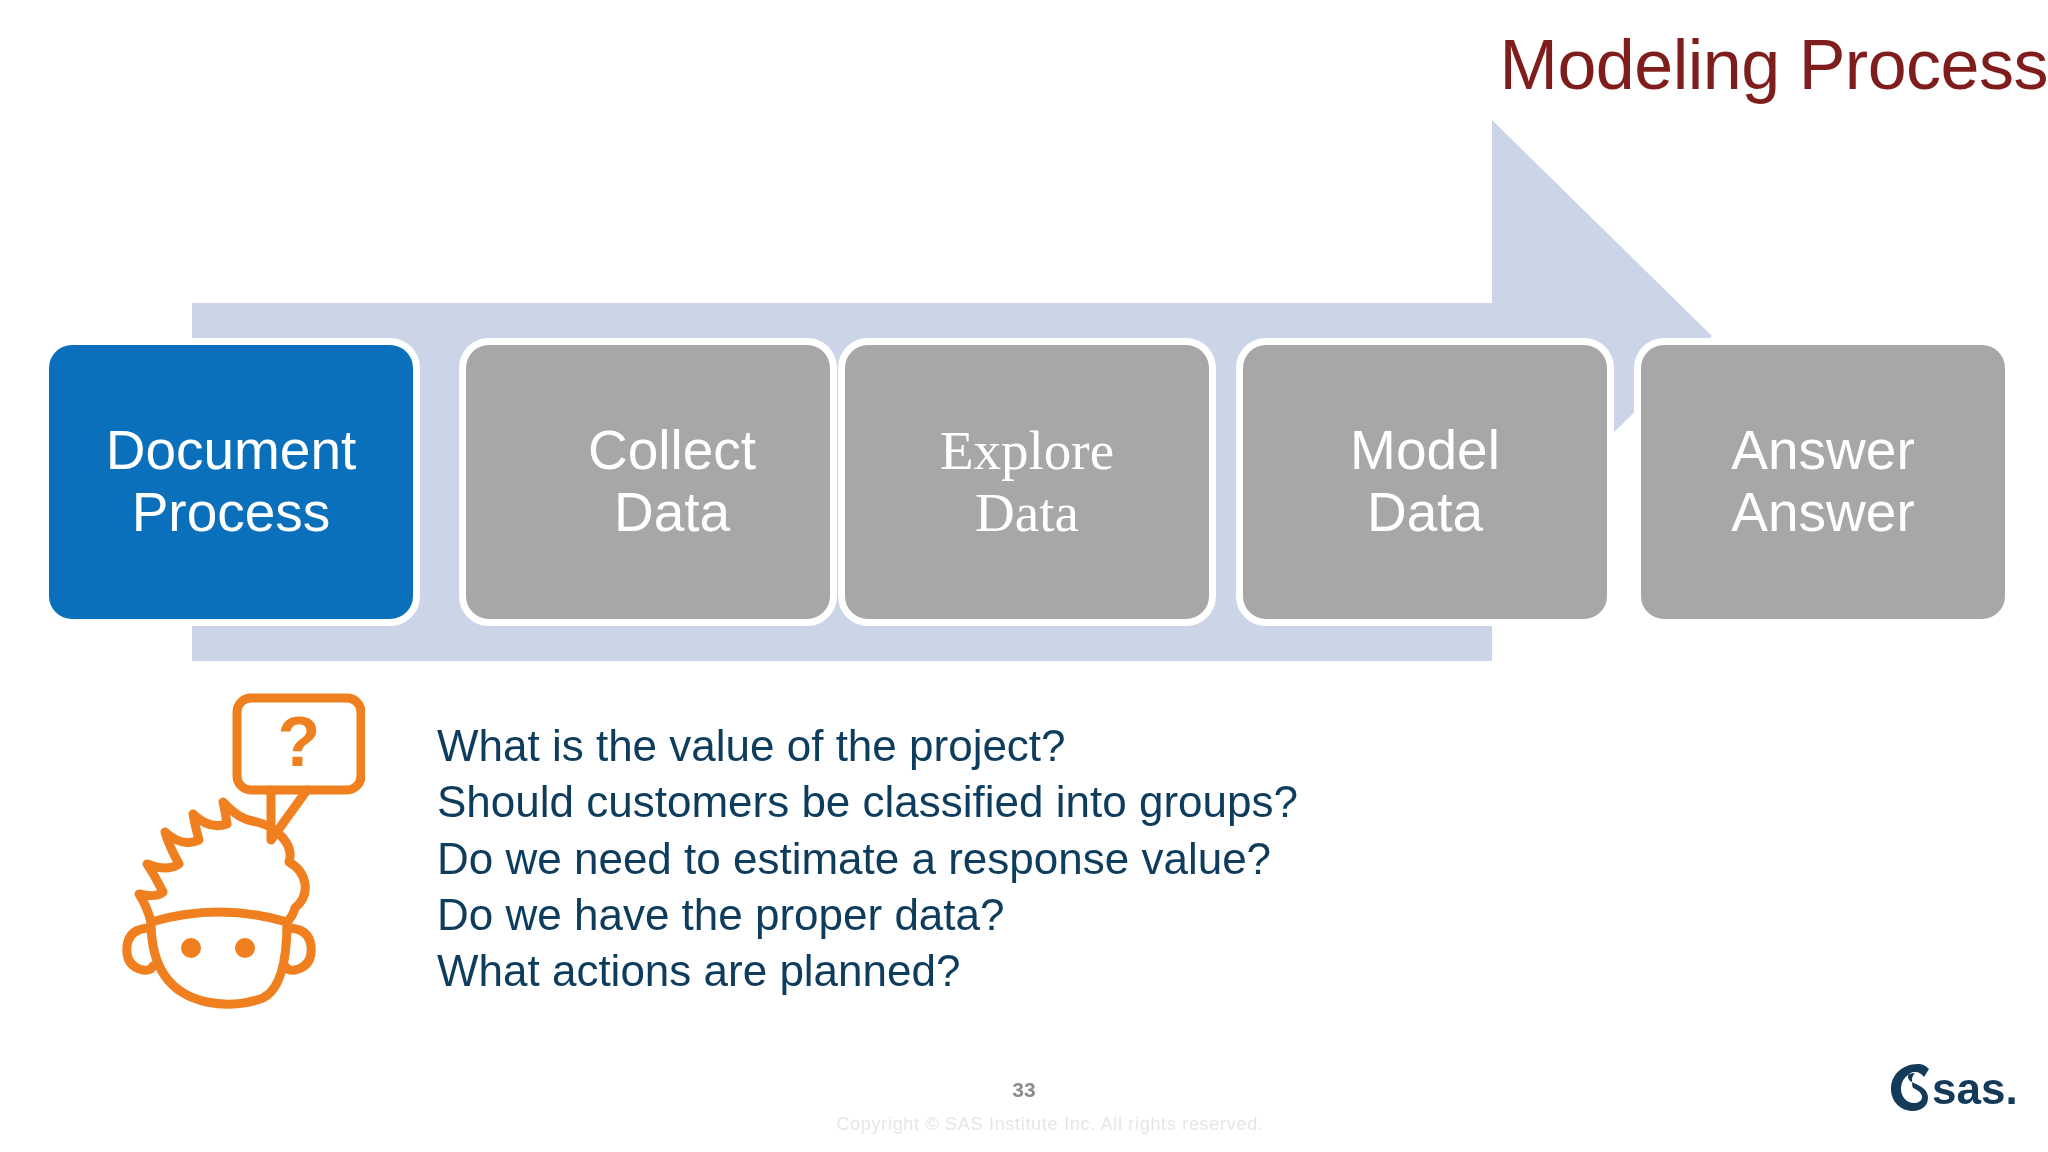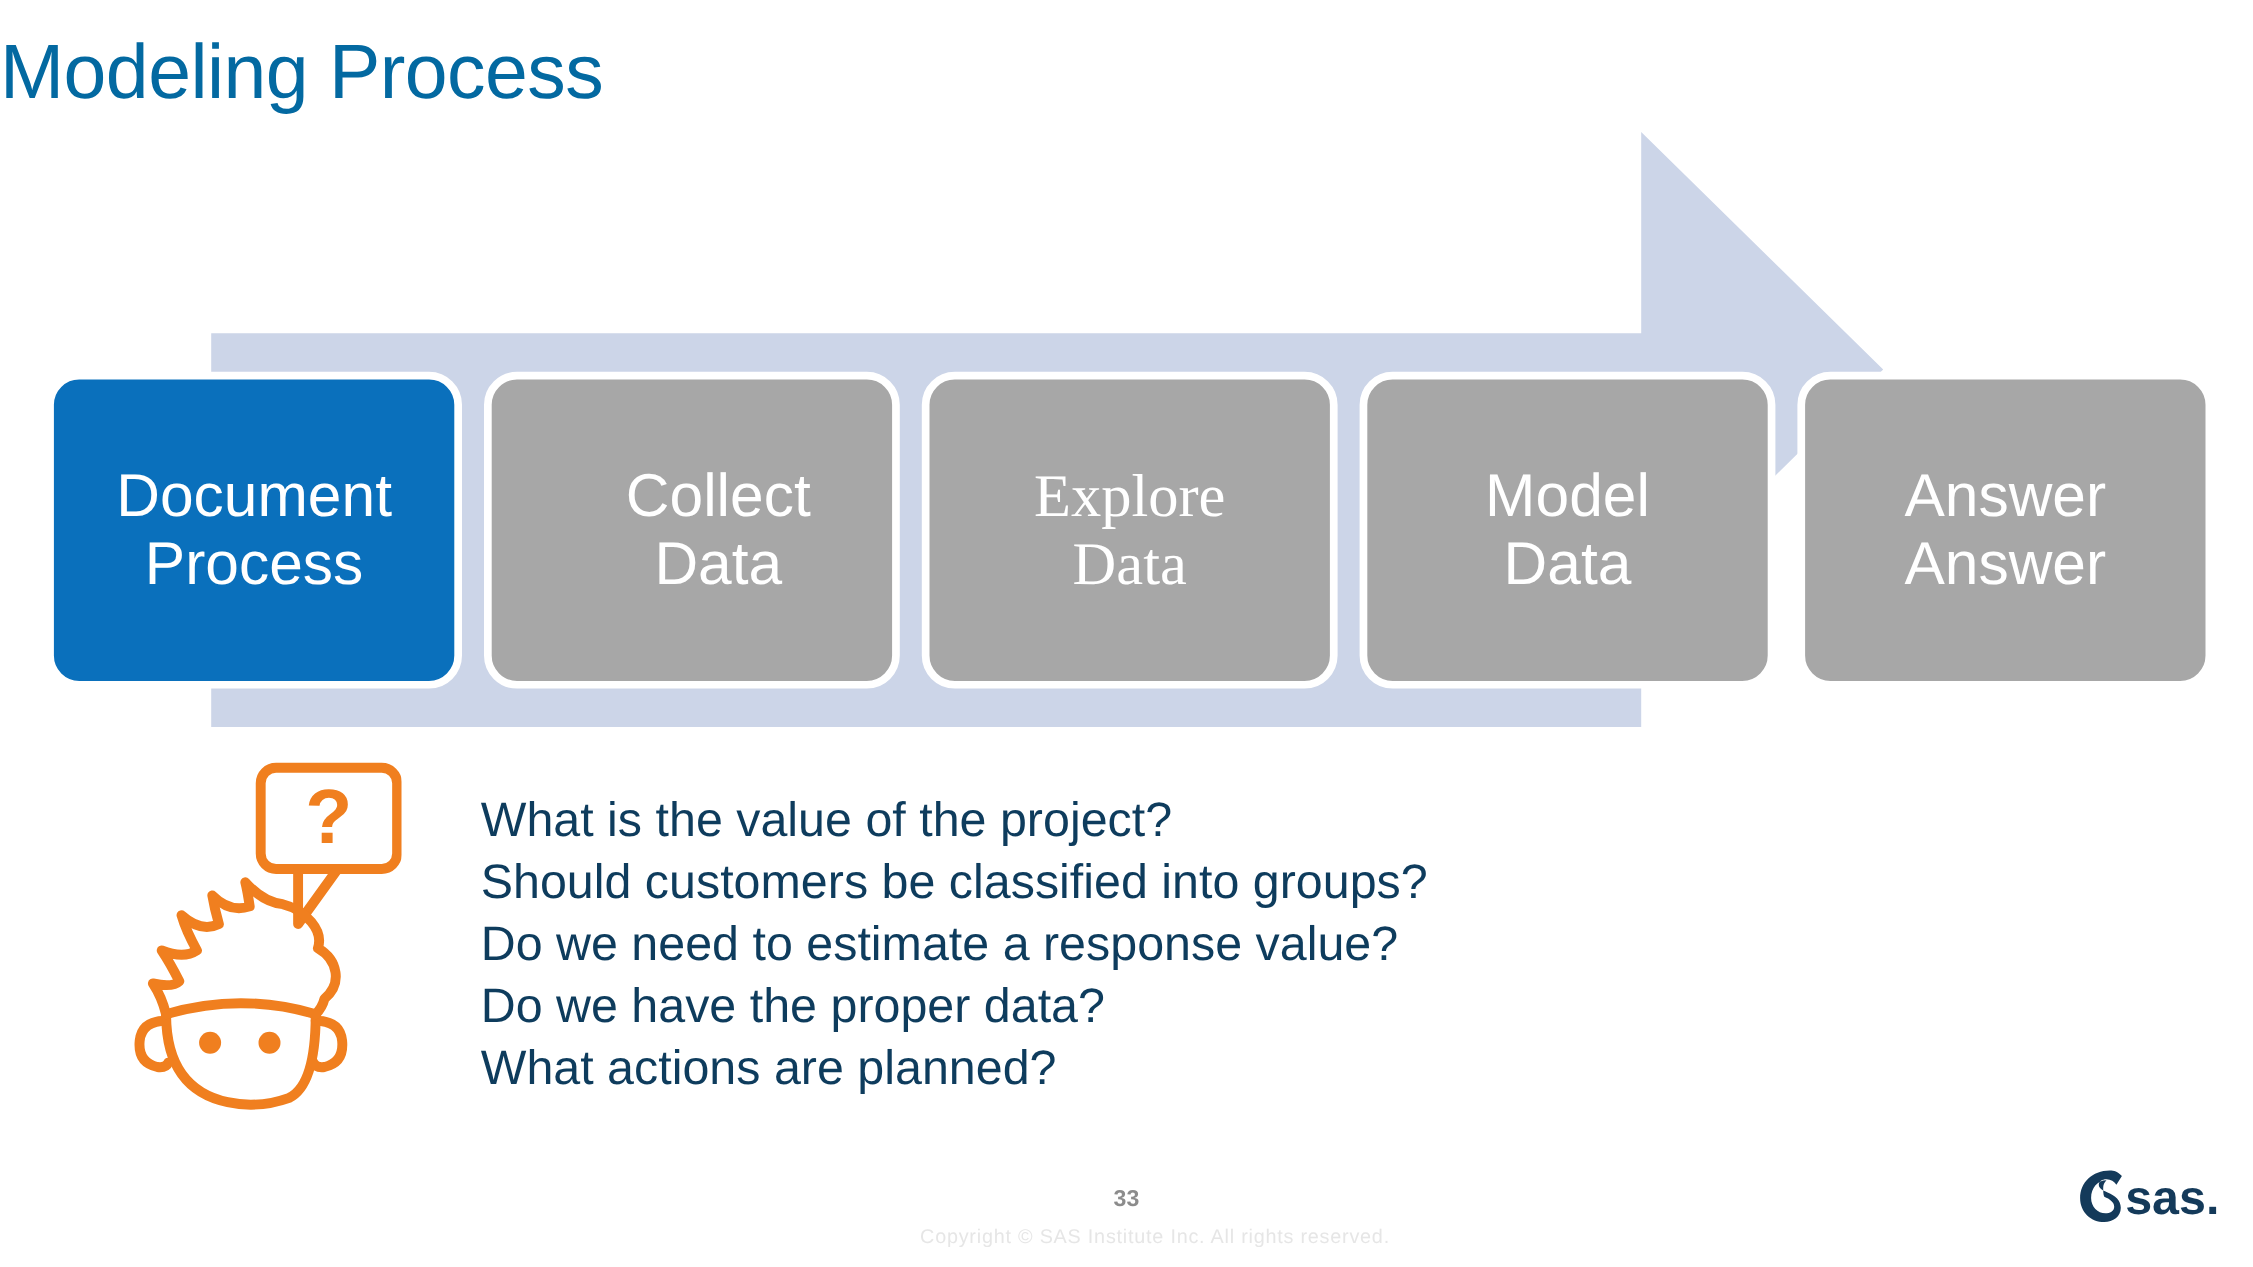--- a/index.html
+++ b/index.html
@@ -10,24 +10,24 @@
     font-family:"Liberation Sans", sans-serif;
     overflow:hidden;
     position:relative;
   }
   #slide{position:absolute;left:0;top:0;width:2048px;height:1152px;background:#fff;}
 
   
   .slide-title{
     position:absolute;
     left:0;top:30px;width:2048px;
-    text-align:left;
+    text-align:right;
     font-size:70px;
     font-weight:400;
-    color:#0369a1;
+    color:#7f1d1d;
     letter-spacing:-0.5px;
     line-height:1.0;
     white-space:nowrap;
   }
 
   
   #arrow-svg{position:absolute;left:0;top:0;width:2048px;height:1152px;pointer-events:none;}
 
   
   .stage{
@@ -45,21 +45,21 @@
     font-size:55px;
     font-weight:400;
     line-height:1.12;
     text-align:center;
   }
   .stage .ln{display:block;}
   .stage.blue{background:#0a70bc;}
   .stage.grey{background:#a7a7a7;}
 
   #stage-0{left:42px;width:378px;}
-  #stage-1{left:440px;width:378px;padding-left:48px;}
+  #stage-1{left:459px;width:378px;padding-left:48px;}
   #stage-2{left:838px;width:378px;font-family:Liberation Serif, serif;}
   #stage-3{left:1236px;width:378px;}
   #stage-4{left:1634px;width:378px;}
 
   
   #person-icon{position:absolute;left:95px;top:690px;width:270px;height:320px;}
 
   
   #question-list{
     position:absolute;

